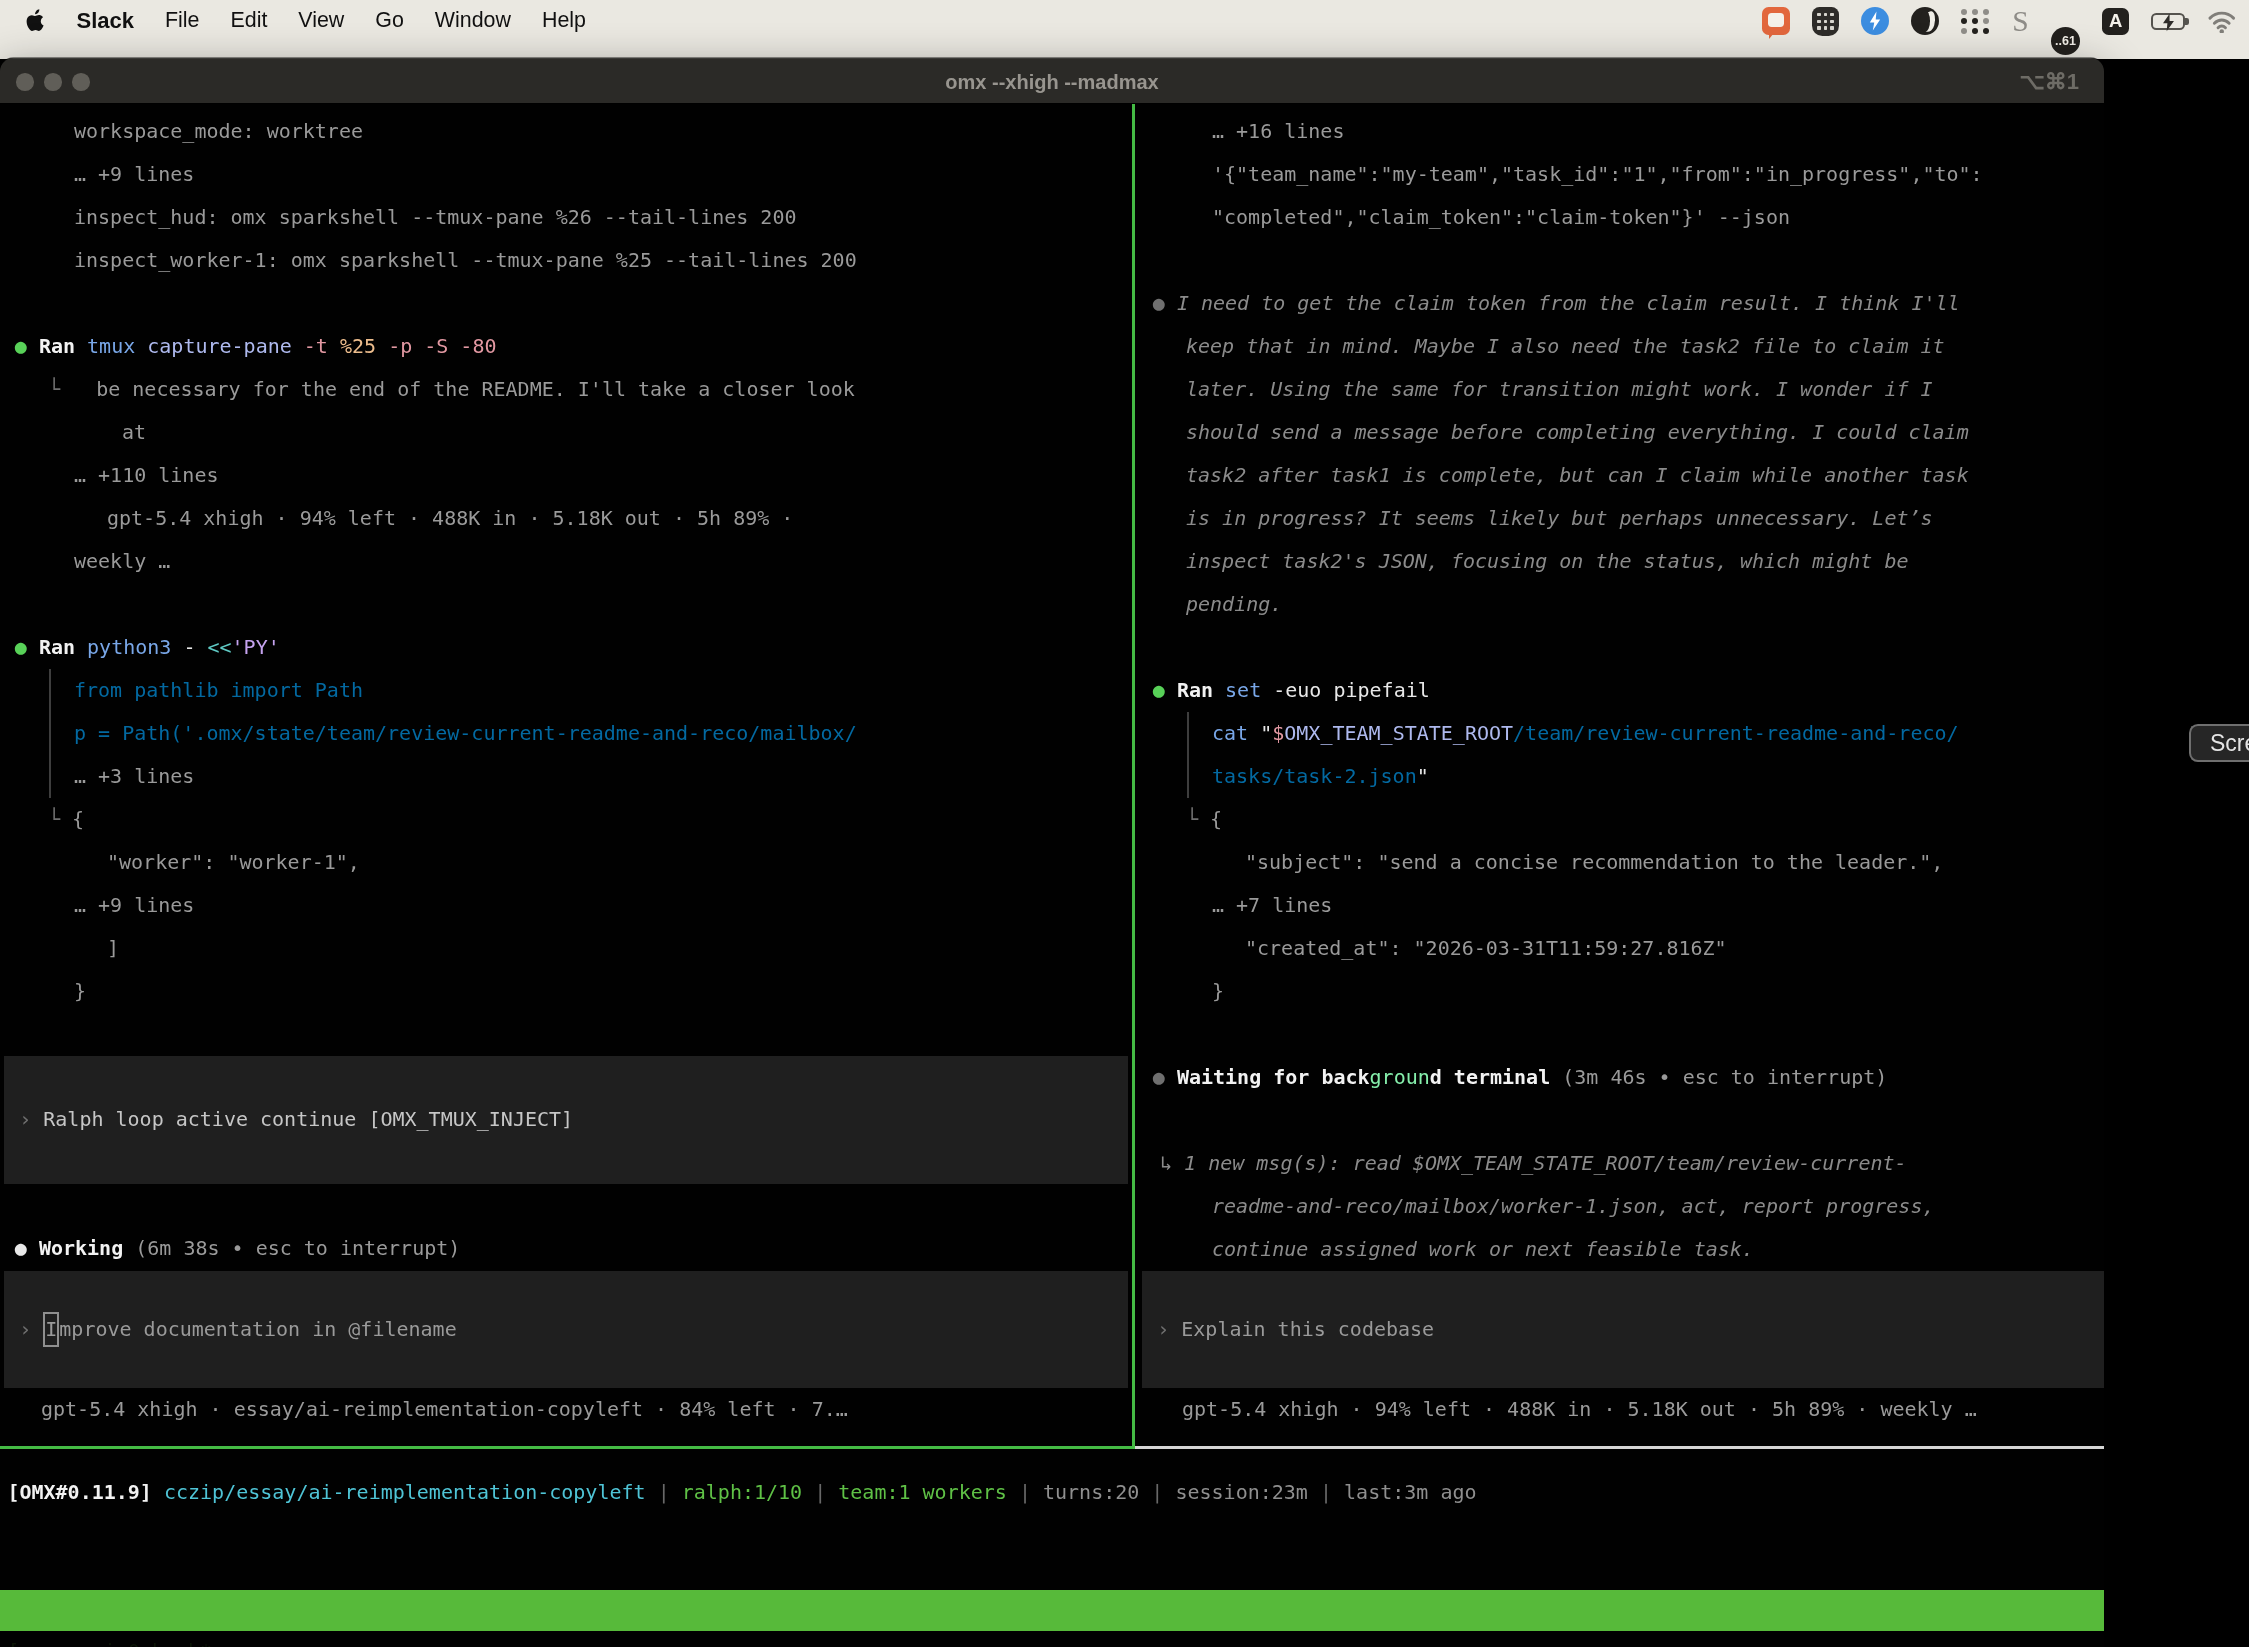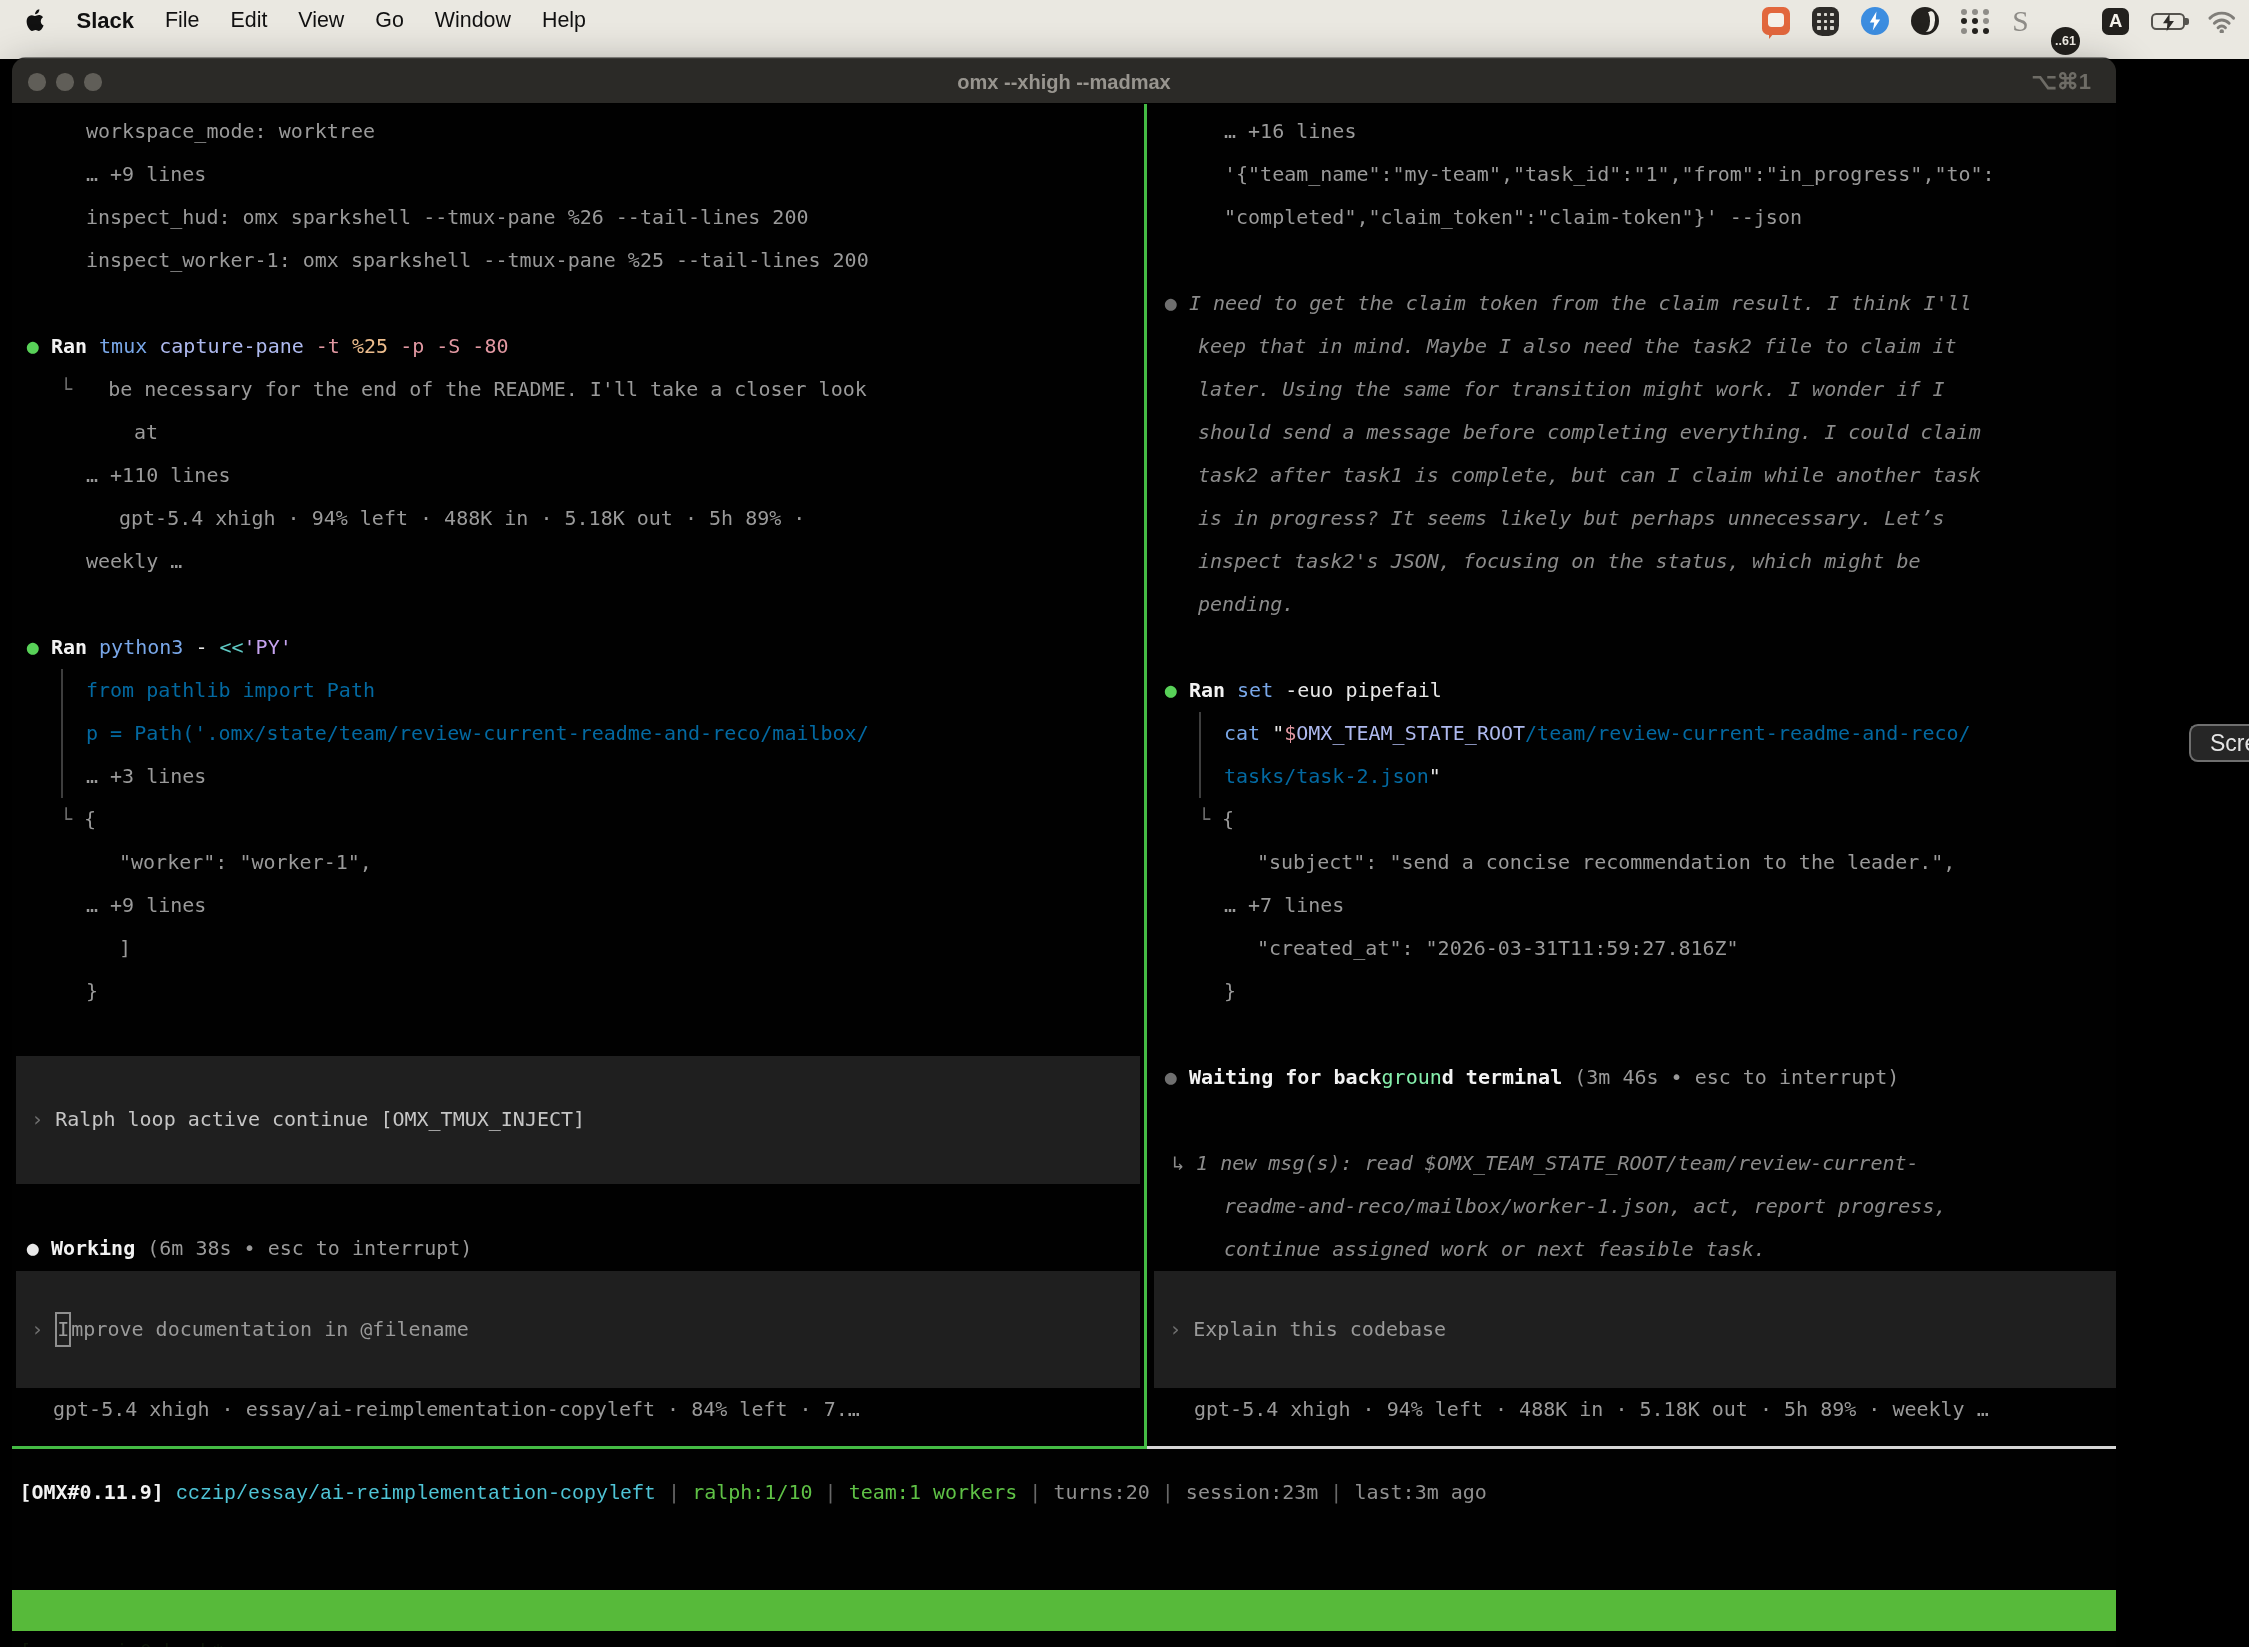--- a/index.html
+++ b/index.html
@@ -37,21 +37,21 @@
               display:flex; align-items:center; justify-content:center;margin-top:39px; }
   .ic-asq { width:27px; height:27px; background:#23211e; border-radius:6.6px; color:#f4f1ea;
             font-family:"Liberation Sans", sans-serif; font-size:18.5px; font-weight:bold;
             display:flex; align-items:center; justify-content:center; }
   .ic-batt { position:relative; width:34px; height:17.7px; border:2.2px solid #55534e; border-radius:5.2px; }
   .ic-batt .nub { position:absolute; right:-5.9px; top:3.7px; width:3.7px; height:6.6px; background:#55534e; border-radius:0 2.2px 2.2px 0; }
   .ic-batt svg { position:absolute; left:6.6px; top:-1.5px; }
   .ic-wifi { width:29.5px; height:23.6px; }
 
   
-  .window { position:absolute; top:58px; left:12px; width:2104px; height:1590px;
+  .window { position:absolute; top:58px; left:0; width:2104px; height:1590px;
             background:#010101; border-radius:13.3px 13.3px 0 0; overflow:hidden;
             box-shadow:0 0 0 0.7px rgba(0,0,0,.55), 0 13.3px 44px rgba(0,0,0,.45); }
   .titlebar { position:absolute; top:0; left:0; right:0; height:46px; background:#2b2a27;
               border-top:0.7px solid rgba(255,255,255,.07); border-bottom:0.7px solid #000; }
   .tl { position:absolute; top:14px; width:17.7px; height:17.7px; border-radius:50%; background:#605e58; }
   .tl.t1 { left:16px; } .tl.t2 { left:44px; } .tl.t3 { left:72px; }
   .wtitle { position:absolute; top:0; left:0; right:0; height:46px; text-align:center; line-height:46px;
             color:#98958f; font-family:"Liberation Sans", sans-serif; font-size:20px; font-weight:600; }
   .wshort { position:absolute; top:0; right:25px; height:46px; line-height:46px;
             color:#6e6c66; font-family:"Liberation Sans", sans-serif; font-size:22px; font-weight:bold; }
@@ -93,21 +93,21 @@
   .c-pch { color:#edbd8d; }
   .c-tea { color:#5fc9c4; }
   .c-pur { color:#c5a3ef; }
   .c-grn { color:#0369a1; }
   .c-gi  { color:#8b8b8b; }
   .c-shim{ color:#86efac; font-weight:normal; }
   .c-pl  { color:#c6c6c6; }
   .c-ph  { color:#9a9a9a; }
   .c-cur { color:#9a9a9a; display:inline-block; border:2.2px solid #8f8f8f; height:35px; line-height:31px; }
   .c-wsb { color:#f2f2f2; font-weight:bold; }
-  .c-cyn { color:#4fc4d6;font-family:Liberation Mono, monospace; }
+  .c-cyn { color:#4fc4d6; }
   .c-sep { color:#686868; }
   .c-sgr { color:#5fc146; }
   .c-sg2 { color:#8f8f8f; }
 
   
   .screchip { position:absolute; top:724px; left:2189px; width:89px; height:38px;
               background:#262626; border:2.2px solid #6f6f6f; border-right:none;
               border-radius:8.9px 0 0 8.9px; color:#e4e4e4;
               font-family:"Liberation Sans", sans-serif; font-size:23px;
               display:flex; align-items:center; padding-left:19px; z-index:60; }

